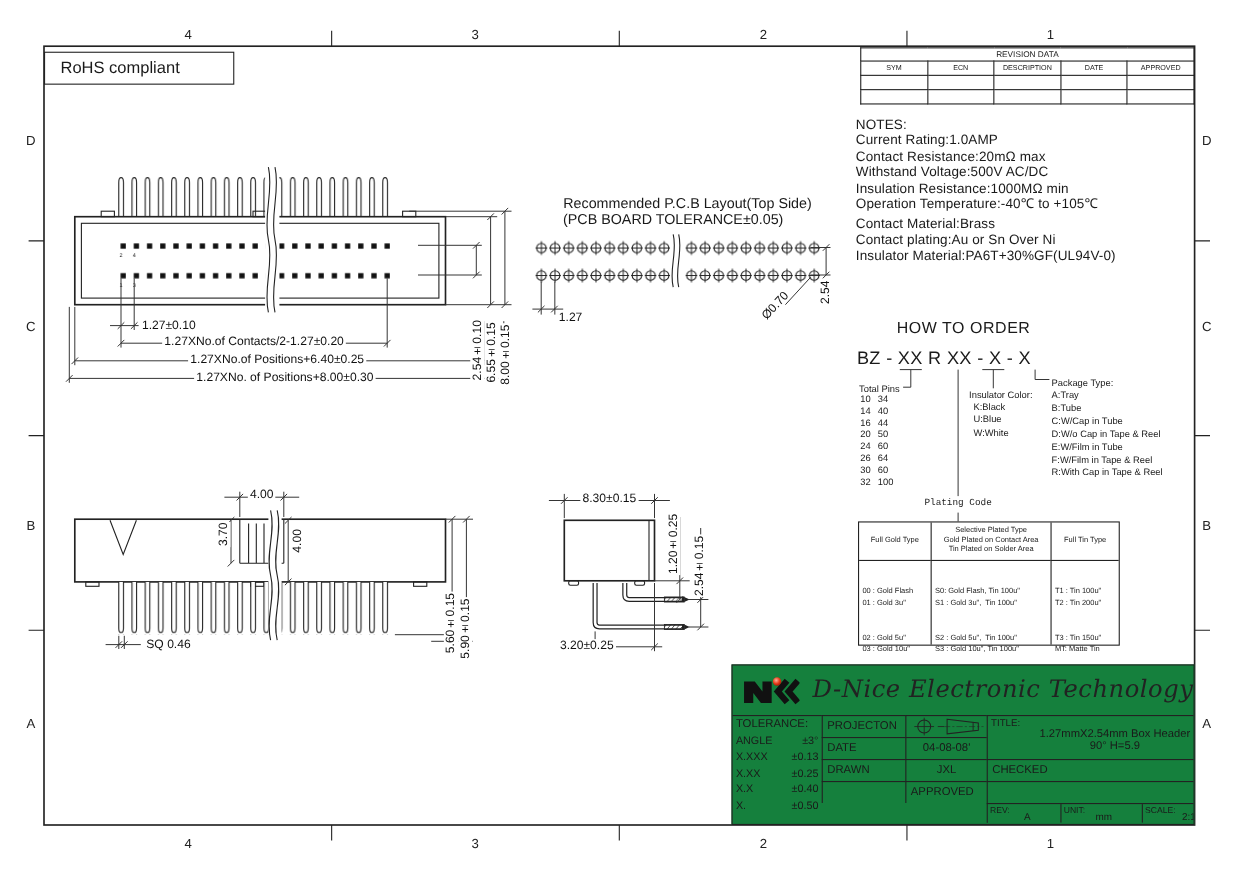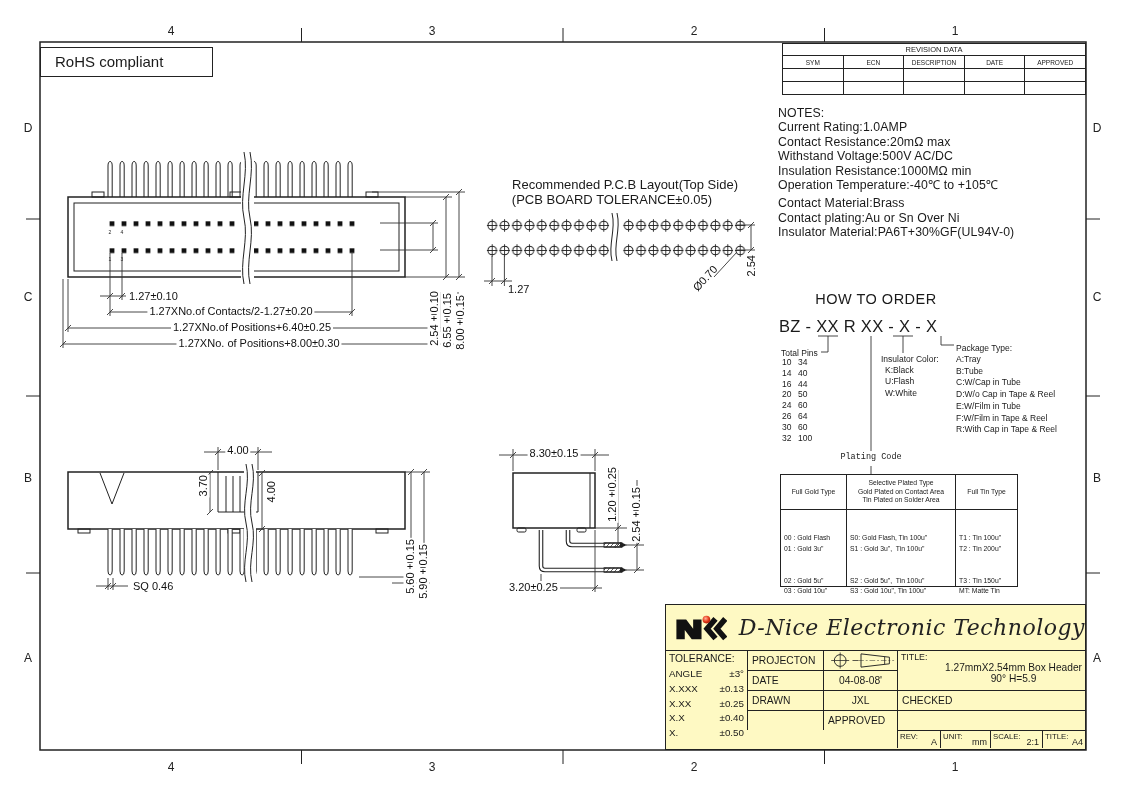--- a/index.html
+++ b/index.html
@@ -44,40 +44,40 @@
   
   #plating{left:780px;top:474px;width:238px;height:113px;border:1.2px solid #222;
            display:grid;grid-template-columns:65px 109px 62px;grid-template-rows:34px 77px;
            font-size:6.8px;box-sizing:border-box;}
   #plating .cell{border-left:1px solid #222;border-top:1px solid #222;padding:1px 3px;box-sizing:border-box;}
   #plating .r1{border-top:none;display:flex;align-items:center;justify-content:center;text-align:center;white-space:pre-line;line-height:8.6px;}
   #plating .c1{border-left:none;}
   #plating .body{line-height:10.6px;white-space:pre;padding-top:2px;}
   
   #tblock{left:665px;top:604px;width:421px;height:146px;border:1.6px solid #222;box-sizing:border-box;
-          display:grid;grid-template-columns:81px 76px 74px 188px;grid-template-rows:45px 20px 20px 20px 20px 18px;z-index:3;background:#fef9c3;}
+          display:grid;grid-template-columns:81px 76px 74px 188px;grid-template-rows:45px 20px 20px 20px 20px 18px;z-index:3;background:#15803d;}
   #tblock .c{border-left:1px solid #222;border-top:1px solid #222;box-sizing:border-box;overflow:hidden;}
   #tblock .nl{border-left:none;}
   #tblock .nt{border-top:none;}
   .lblcell{font-size:10.3px;display:flex;align-items:center;padding-left:4px;}
   .valcell{font-size:10.3px;display:flex;align-items:center;justify-content:center;}
   #logocell{grid-column:1/5;display:flex;align-items:center;}
   #company{font-family:"DejaVu Serif",serif;font-style:italic;font-size:22px;color:#222;
            letter-spacing:0.5px;margin-left:12px;white-space:nowrap;}
   #tolcell{grid-row:2/7;padding:2px 3px;font-size:9.8px;}
   #tolcell .tt{font-size:10.3px;margin-bottom:3px;}
   #tolcell .tr{display:flex;justify-content:space-between;line-height:14.8px;}
   #titlecell{grid-row:2/4;grid-column:4;position:relative;font-size:10.2px;padding-left:44px;}
   #titlecell .lab{position:absolute;left:3px;top:1px;font-size:8.8px;}
   #titlecell .l1{text-align:center;margin-top:11px;}
   #titlecell .l2{text-align:center;}
   #partcell{grid-row:4/6;grid-column:4;position:relative;}
   #partcell .lab{position:absolute;left:4px;top:2px;font-size:9.5px;}
   #partcell .pn{text-align:center;font-size:12.5px;margin-top:17px;}
-  #revrow{grid-column:4;display:flex;}
+  #revrow{grid-column:4;display:flex;gap:24px;}
   .mini{position:relative;border-left:1px solid #222;flex:0 0 auto;height:100%;box-sizing:border-box;}
   .mini:first-child{border-left:none;}
   .mini .lab{position:absolute;left:2px;top:1px;font-size:7.8px;}
   .mini .val{position:absolute;right:3px;bottom:1px;font-size:9px;}
 </style>
 </head>
 <body>
 
 <div id="sheet">
 
@@ -284,21 +284,21 @@
     <div><span>16</span><span>44</span></div>
     <div><span>20</span><span>50</span></div>
     <div><span>24</span><span>60</span></div>
     <div><span>26</span><span>64</span></div>
     <div><span>30</span><span>60</span></div>
     <div><span>32</span><span>100</span></div>
   </div>
   <div class="abs small8" style="left:881px;top:354px;">Insulator Color:</div>
   <div id="insopts" class="abs">
     <div>K:Black</div>
-    <div>U:Flash</div>
+    <div>U:Blue</div>
     <div>W:White</div>
   </div>
   <div class="abs small8" style="left:956px;top:343px;">Package Type:</div>
   <div id="pkgopts" class="abs">
     <div>A:Tray</div>
     <div>B:Tube</div>
     <div>C:W/Cap in Tube</div>
     <div>D:W/o Cap in Tape &amp; Reel</div>
     <div>E:W/Film in Tube</div>
     <div>F:W/Film in Tape &amp; Reel</div>

